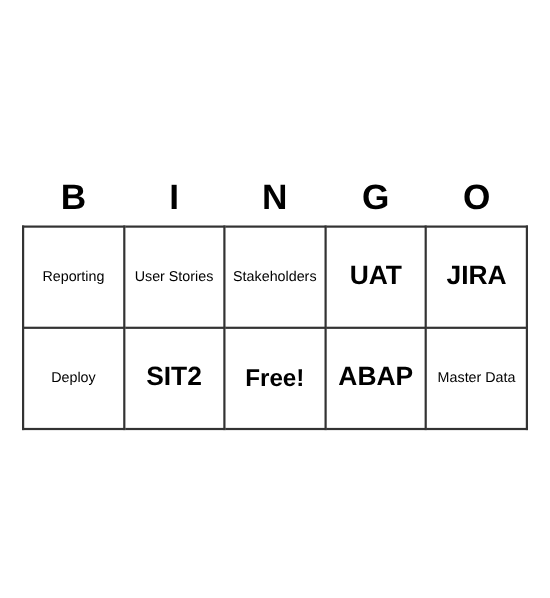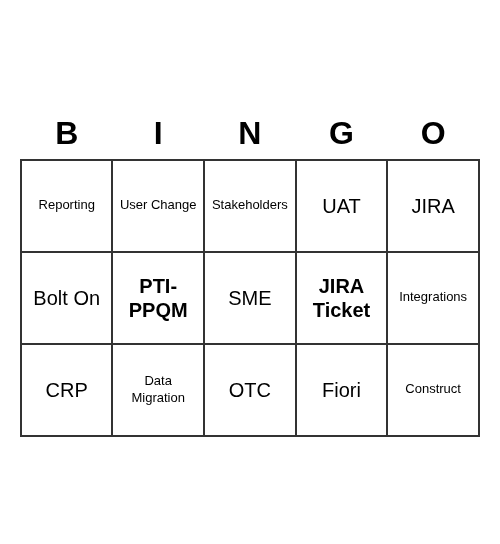--- a/index.html
+++ b/index.html
@@ -25,22 +25,22 @@
       padding: 4px;
     }
     .bingo-card th {
       font-size: 32px;
       font-weight: bold;
       height: 52px;
       border: none;
       background: #fff;
     }
     .cell-large {
-      font-size: 20px;
-      font-weight: normal;
+      font-size: 24px;
+      font-weight: bold;
       line-height: 1.1;
     }
     .cell-medium {
       font-size: 20px;
       font-weight: bold;
       line-height: 1.2;
     }
     .cell-small {
       font-size: 13px;
       line-height: 1.3;
@@ -59,33 +59,26 @@
       <th>B</th>
       <th>I</th>
       <th>N</th>
       <th>G</th>
       <th>O</th>
     </tr>
   </thead>
   <tbody id="bingo-body">
   <tr>
         <td class="cell-small">Reporting</td>
-        <td class="cell-small">User Change</td>
+        <td class="cell-small">User Stories</td>
         <td class="cell-small">Stakeholders</td>
         <td class="cell-large">UAT</td>
         <td class="cell-large">JIRA</td>
       </tr>
       <tr>
-        <td class="cell-large">Bolt On</td>
-        <td class="cell-medium">PTI-PPQM</td>
-        <td class="cell-large">SME</td>
-        <td class="cell-medium">JIRA Ticket</td>
-        <td class="cell-small">Integrations</td>
-      </tr>
-      <tr>
-        <td class="cell-large">CRP</td>
-        <td class="cell-small">Data Migration</td>
-        <td class="cell-large">OTC</td>
-        <td class="cell-large">Fiori</td>
-        <td class="cell-small">Construct</td>
+        <td class="cell-small">Deploy</td>
+        <td class="cell-large">SIT2</td>
+        <td class="free-cell">Free!</td>
+        <td class="cell-large">ABAP</td>
+        <td class="cell-small">Master Data</td>
       </tr>
     </tbody>
 </table>
 
 </body></html>

